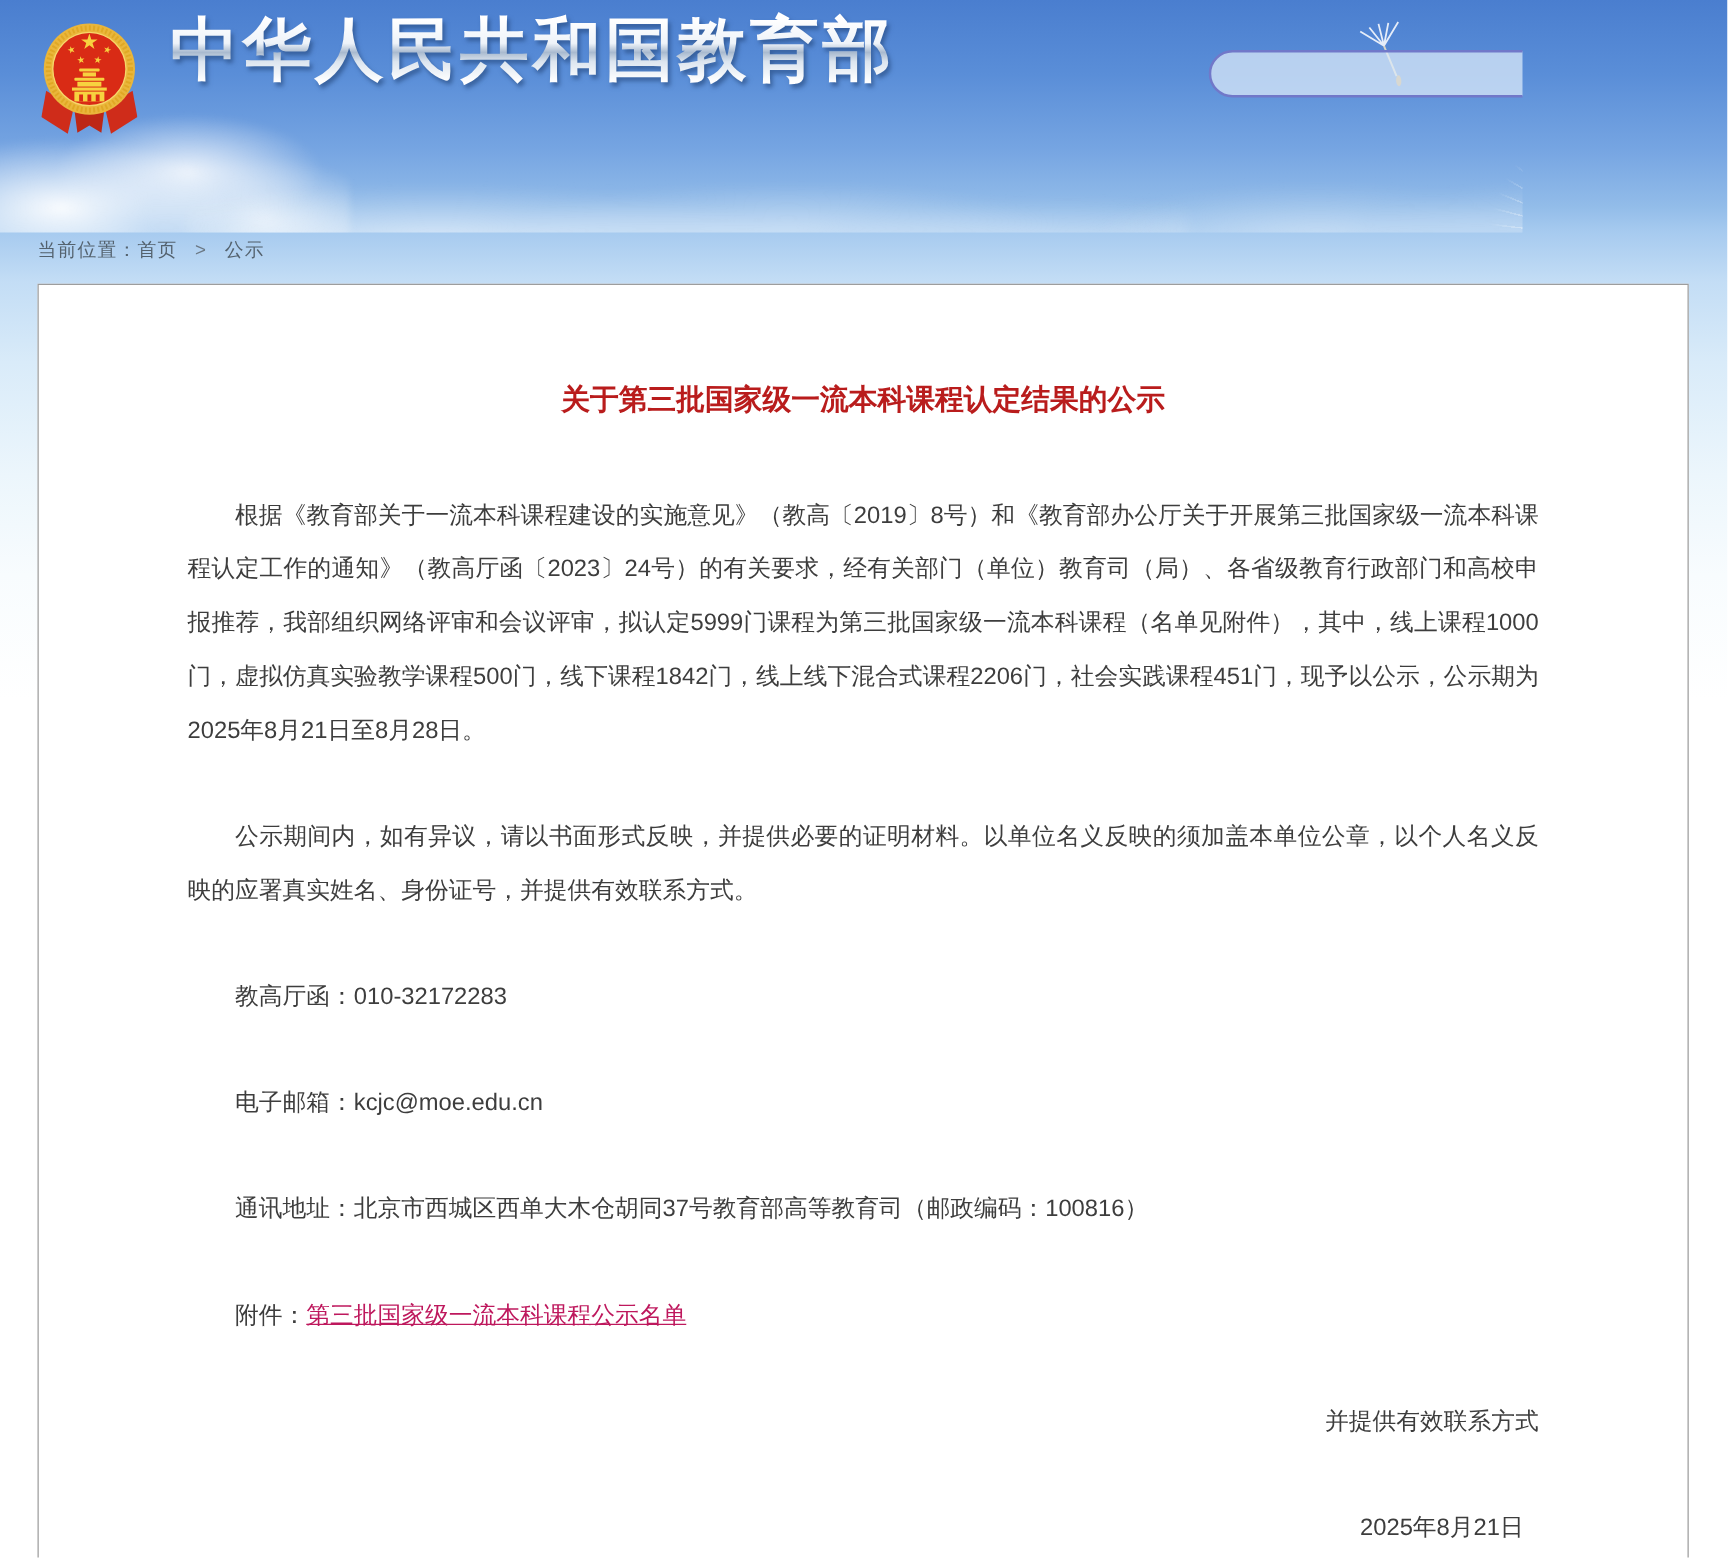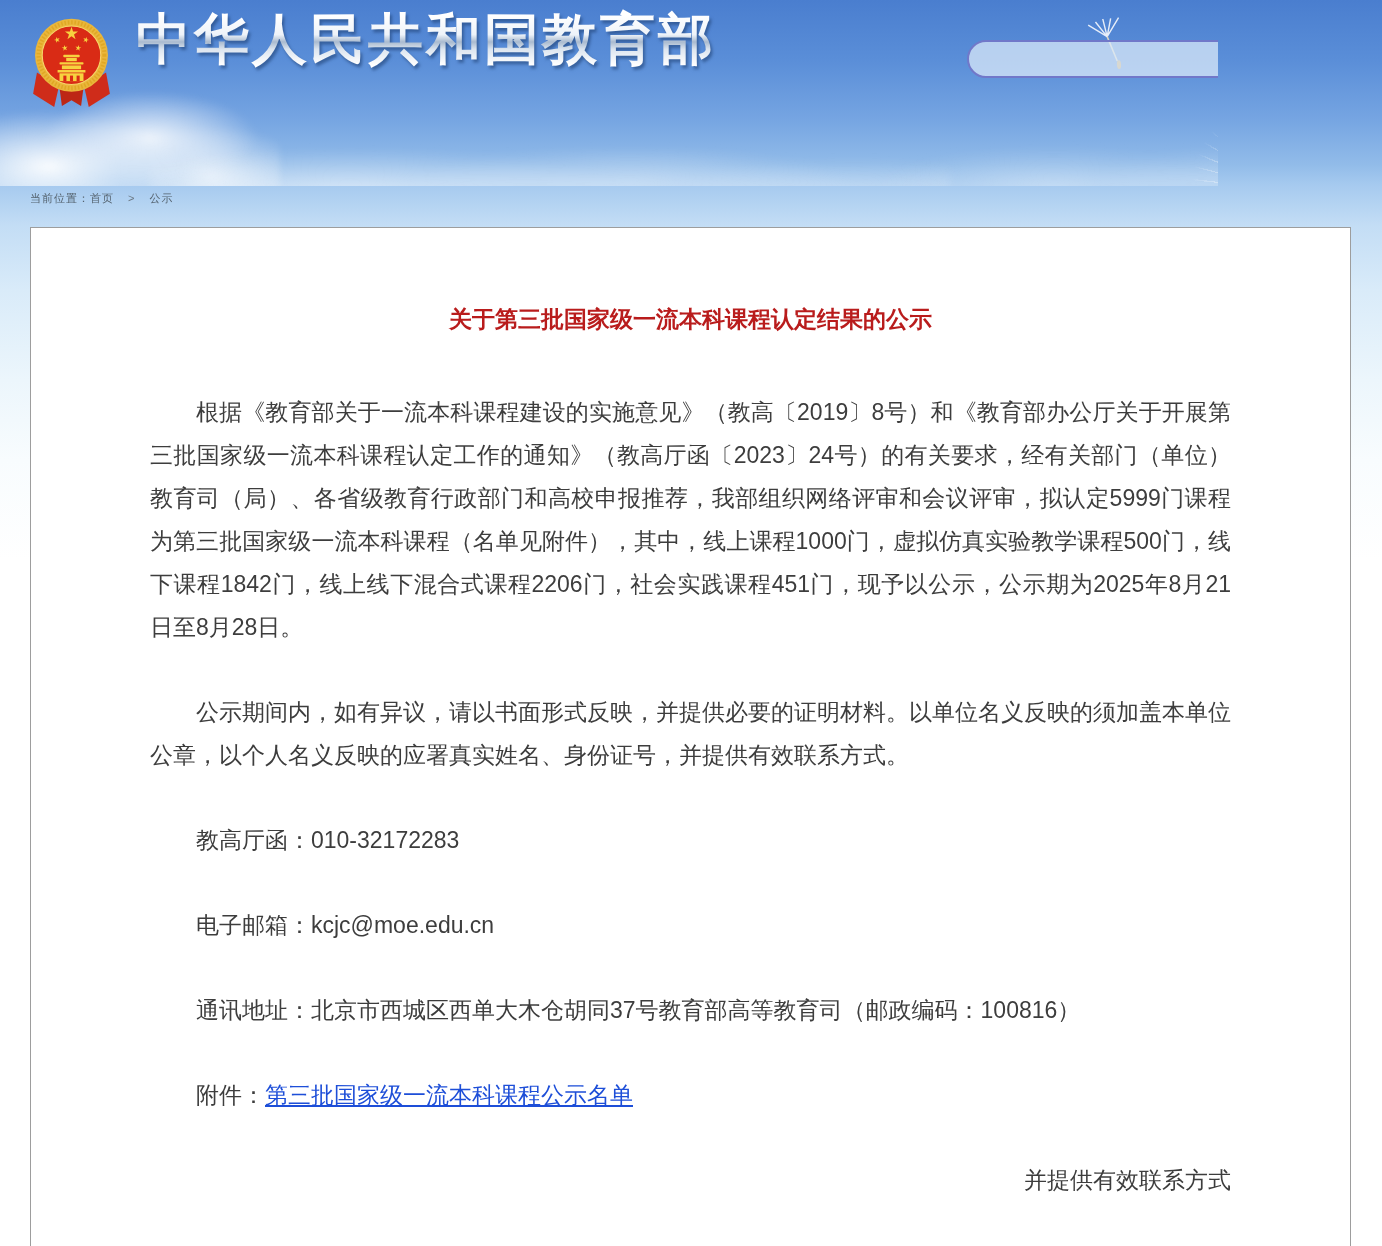--- a/index.html
+++ b/index.html
@@ -98,43 +98,43 @@
     padding: 0 8px 0 16px; font-size: 16px; color: #33507a;
     font-family: "Liberation Sans", "DejaVu Sans", sans-serif;
   }
   .search-btn {
     flex: 0 0 auto; width: 40px; height: 100%; border: none; background: transparent;
     display: flex; align-items: center; justify-content: center; cursor: pointer;
   }
 
   
   .breadcrumb {
-    position: absolute; left: 30px; top: 191px; font-size: 11px; color: #54626e;
+    position: absolute; left: 30px; top: 191px; font-size: 15px; color: #54626e;
     letter-spacing: 1px;
   }
   .breadcrumb a { color: #54626e; text-decoration: none; cursor: pointer; }
   .crumb-sep { margin: 0 14px; color: #6b7884; }
 
   
   .content-box {
     position: absolute; left: 30px; top: 227px; width: 1321px; height: 1060px;
     background: #ffffff; border: 1px solid #9d9d9d;
     padding: 0 119px;
   }
   .doc-title {
     margin-top: 74px; text-align: center;
     font-size: 23px; font-weight: 700; color: #b91c1c; line-height: 34px;
     margin-bottom: 55px;
   }
   .doc-p {
-    font-size: 23px; color: #3d3d3d; line-height: 43px;
+    font-size: 19px; color: #3d3d3d; line-height: 43px;
     text-indent: 2em; margin: 42px 0; text-align: justify;
   }
   .doc-line { text-align: left; }
-  .doc-link { color: #1d4ed8; text-decoration: underline; cursor: pointer; }
+  .doc-link { color: #be185d; text-decoration: underline; cursor: pointer; }
   .doc-sign { text-align: right; text-indent: 0; }
   .doc-date { text-align: right; text-indent: 0; padding-right: 12px; }
 </style>
 </head>
 <body>
 
 <div class="sky-bg"></div>
 
 <div class="header">
   <div class="cloud cloud1"></div>

